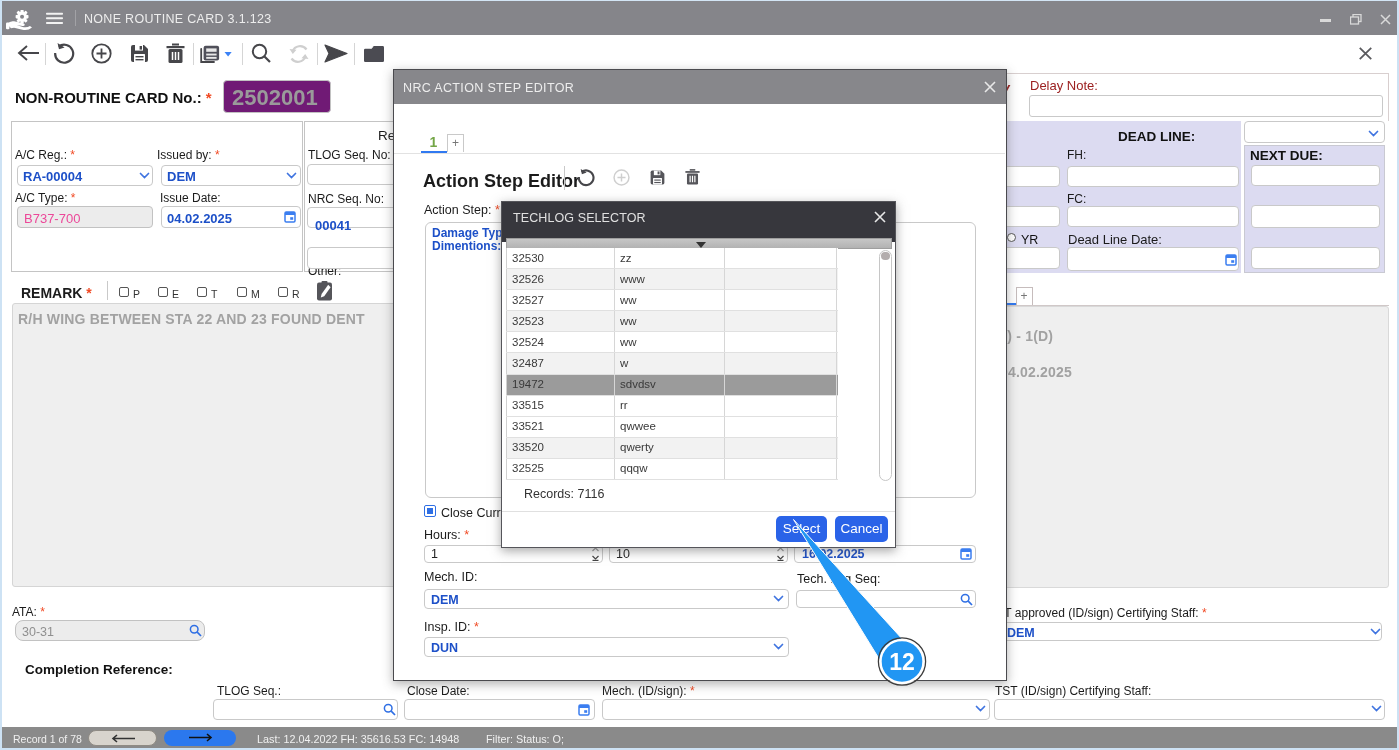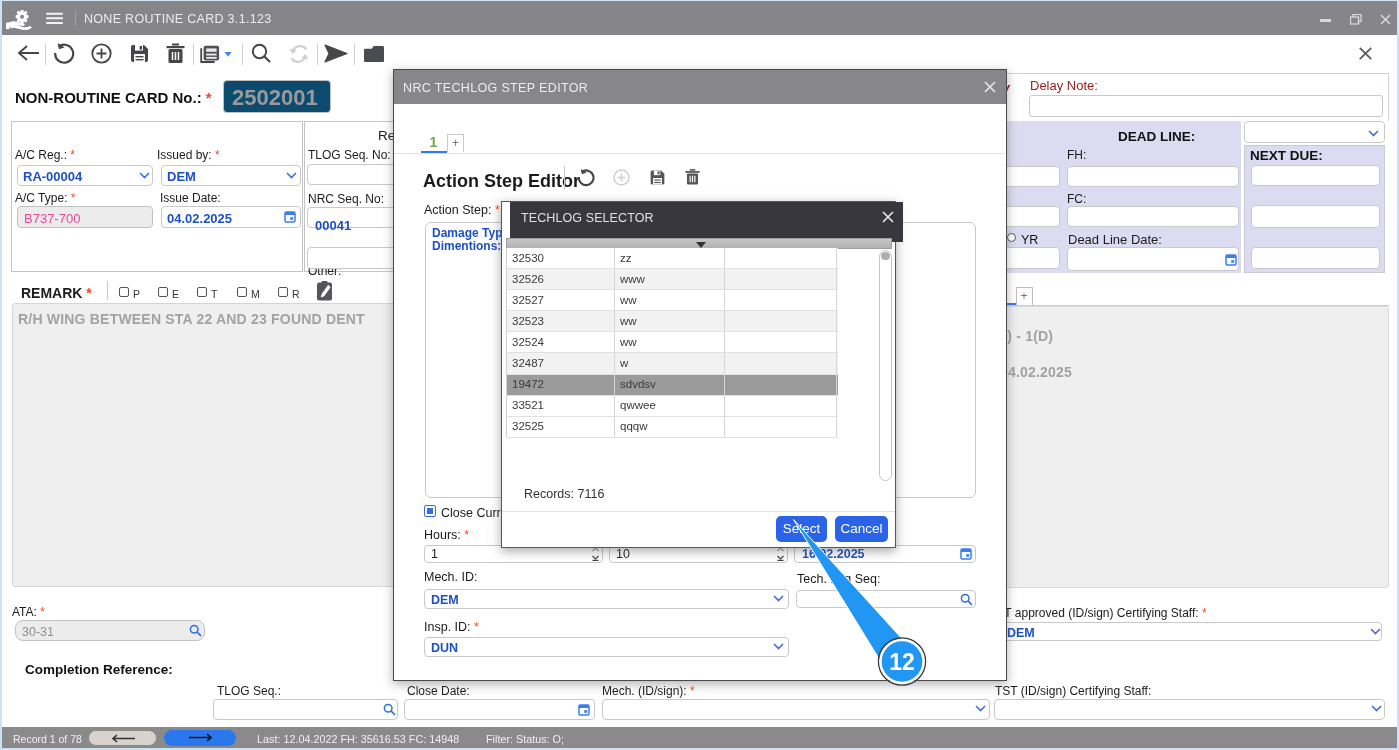--- a/index.html
+++ b/index.html
@@ -119,21 +119,21 @@
   <svg class="abs" style="left:361px;top:9px;" width="22" height="19" viewBox="0 0 22 19">
     <path d="M1 6 q0 -1.3 1.3 -1.3 h5.4 l2.4 -2.6 h9.6 q1.3 0 1.3 1.3 v13.3 q0 1.3 -1.3 1.3 h-17.4 q-1.3 0 -1.3 -1.3 z" fill="#4b4b52"></path>
     <path d="M7.8 4.7 l2.4 -2.6" stroke="#fff" stroke-width="1.1"></path>
   </svg>
   <svg class="abs" style="left:1356px;top:11px;" width="15" height="15" viewBox="0 0 17 17">
     <path d="M2 2 L15 15 M15 2 L2 15" stroke="#5a5a5e" stroke-width="2"></path>
   </svg>
 </div>
 
 <div class="abs" style="left:15px;top:89px;font-size:15px;font-weight:bold;color:#111;">NON-ROUTINE CARD No.: <span class="star">*</span></div>
-<div class="abs" style="left:223px;top:80px;width:108px;height:33px;background:#0c4a6e;border:1px solid #c2c2c2;border-radius:4px;">
+<div class="abs" style="left:223px;top:80px;width:108px;height:33px;background:#701a75;border:1px solid #c2c2c2;border-radius:4px;">
   <div style="margin:4px 0 0 8px;font-size:22px;font-weight:bold;color:#9a9a9a;">2502001</div>
 </div>
 
 <div class="abs" style="left:11px;top:121px;width:292px;height:151px;border:1px solid #c4c4c4;background:#fff;"></div>
 <div class="lbl" style="left:15px;top:148px;">A/C Reg.: <span class="star">*</span></div>
 <div class="lbl" style="left:157px;top:148px;">Issued by: <span class="star">*</span></div>
 <div class="inp" style="left:17px;top:165px;width:136px;height:21px;"></div>
 <div class="abs bluetxt" style="left:23px;top:169px;">RA-00004</div>
 <svg class="chev" style="left:139px;top:172px;" width="11" height="8" viewBox="0 0 11 8">
       <path d="M1.5 1.5 L5.5 5.5 L9.5 1.5" stroke="#3f74e0" stroke-width="1.7" fill="none" stroke-linecap="round"></path>
@@ -265,21 +265,21 @@
 
 <div class="lbl" style="left:989px;top:606px;">TST approved (ID/sign) Certifying Staff: <span class="star">*</span></div>
 <div class="inp" style="left:994px;top:622px;width:388px;height:19px;"></div>
 <div class="abs bluetxt" style="left:1007px;top:626px;font-size:12.5px;">DEM</div>
 <svg class="chev" style="left:1370px;top:628px;" width="11" height="8" viewBox="0 0 11 8">
       <path d="M1.5 1.5 L5.5 5.5 L9.5 1.5" stroke="#3f74e0" stroke-width="1.7" fill="none" stroke-linecap="round"></path>
     </svg>
 
 <div class="abs" id="nrcmodal" style="left:393px;top:69px;width:614px;height:612px;background:#fff;border:1px solid #4a4a4e;box-shadow:0 3px 10px rgba(80,80,80,0.45);">
   <div class="abs" style="left:0;top:0;width:612px;height:34px;background:#87878b;">
-    <div class="abs" style="left:9px;top:11px;font-size:12.5px;color:#ededed;letter-spacing:0.35px;">NRC TECHLOG STEP EDITOR</div>
+    <div class="abs" style="left:9px;top:11px;font-size:12.5px;color:#ededed;letter-spacing:0.35px;">NRC ACTION STEP EDITOR</div>
     <svg class="abs" style="left:590px;top:11px;" width="12" height="12" viewBox="0 0 12 12">
           <path d="M1 1 L11 11 M11 1 L1 11" stroke="#e8e8e8" stroke-width="1.6"></path>
         </svg>
   </div>
 
   <div class="abs" style="left:27px;top:64px;width:25px;height:19px;text-align:center;font-size:14px;font-weight:bold;color:#74a647;">1</div>
   <div class="abs" style="left:27px;top:81px;width:26px;height:3px;background:#3079f1;"></div>
   <div class="abs" style="left:53px;top:64px;width:17px;height:18px;border:1px solid #c9c9c9;border-bottom:none;background:#fff;text-align:center;font-size:12px;color:#777;line-height:16px;">+</div>
   <div class="abs" style="left:0;top:83px;width:611px;height:1px;background:#e2e2e2;"></div>
 
@@ -358,21 +358,21 @@
 
   <div class="abs" style="left:30px;top:550px;font-size:12.5px;color:#1b1b1b;">Insp. ID: <span class="star">*</span></div>
   <div class="inp" style="left:30px;top:567px;width:365px;height:20px;"></div>
   <div class="abs bluetxt" style="left:37px;top:571px;font-size:12.5px;">DUN</div>
   <svg class="chev" style="left:379px;top:573px;" width="11" height="8" viewBox="0 0 11 8">
         <path d="M1.5 1.5 L5.5 5.5 L9.5 1.5" stroke="#3f74e0" stroke-width="1.7" fill="none" stroke-linecap="round"></path>
       </svg>
 </div>
 
 <div class="abs" id="techlog" style="left:501px;top:201px;width:395px;height:347px;background:#fff;border:1px solid #55555a;box-shadow:0 3px 10px rgba(80,80,80,0.5);">
-  <div class="abs" style="left:8px;top:0;width:393px;height:40px;background:#37373d;">
+  <div class="abs" style="left:0;top:0;width:393px;height:40px;background:#37373d;">
     <div class="abs" style="left:11px;top:9px;font-size:12.5px;color:#e0e0e0;letter-spacing:0.1px;">TECHLOG SELECTOR</div>
     <svg class="abs" style="left:372px;top:9px;" width="12" height="12" viewBox="0 0 12 12">
           <path d="M1 1 L11 11 M11 1 L1 11" stroke="#e8e8e8" stroke-width="1.6"></path>
         </svg>
   </div>
   <div class="abs" style="left:4px;top:36px;width:386px;height:11px;background:linear-gradient(#c6c6c6,#b2b2b2);border:1px solid #9e9e9e;">
     <svg style="position:absolute;left:189px;top:2.5px;" width="10" height="6" viewBox="0 0 10 6">
           <path d="M0 0 H10 L5 6 Z" fill="#333"></path>
         </svg>
   </div>
@@ -407,22 +407,32 @@
           <div>32487</div>
           <div>w</div>
           <div></div>
         </div>
     <div class="trow" style="background:#9b9b9b;">
           <div>19472</div>
           <div>sdvdsv</div>
           <div></div>
         </div>
     <div class="trow" style="background:#fff;">
+          <div>33515</div>
+          <div>rr</div>
+          <div></div>
+        </div>
+    <div class="trow" style="background:#fff;">
           <div>33521</div>
           <div>qwwee</div>
+          <div></div>
+        </div>
+    <div class="trow" style="background:#f2f2f2;">
+          <div>33520</div>
+          <div>qwerty</div>
           <div></div>
         </div>
     <div class="trow" style="background:#fff;">
           <div>32525</div>
           <div>qqqw</div>
           <div></div>
         </div>
   </div>
 
   <div class="abs" style="left:377px;top:48px;width:13px;height:231px;background:#fff;border:1px solid #c6c6c6;border-radius:7px;"></div>

